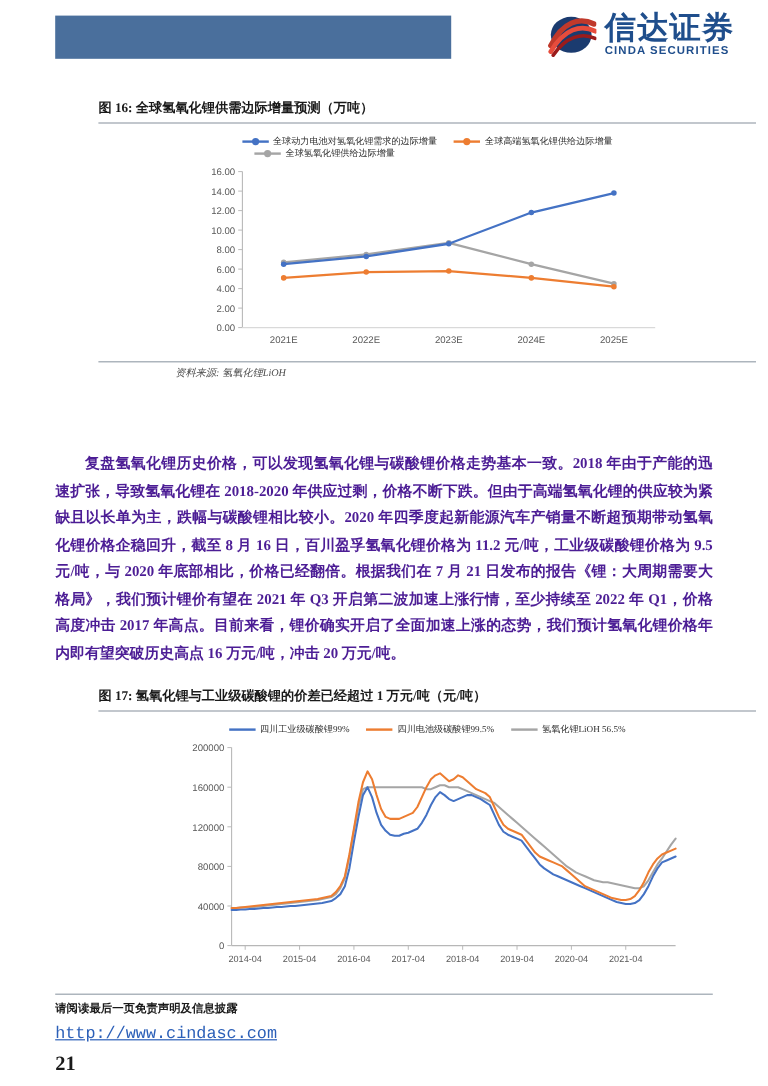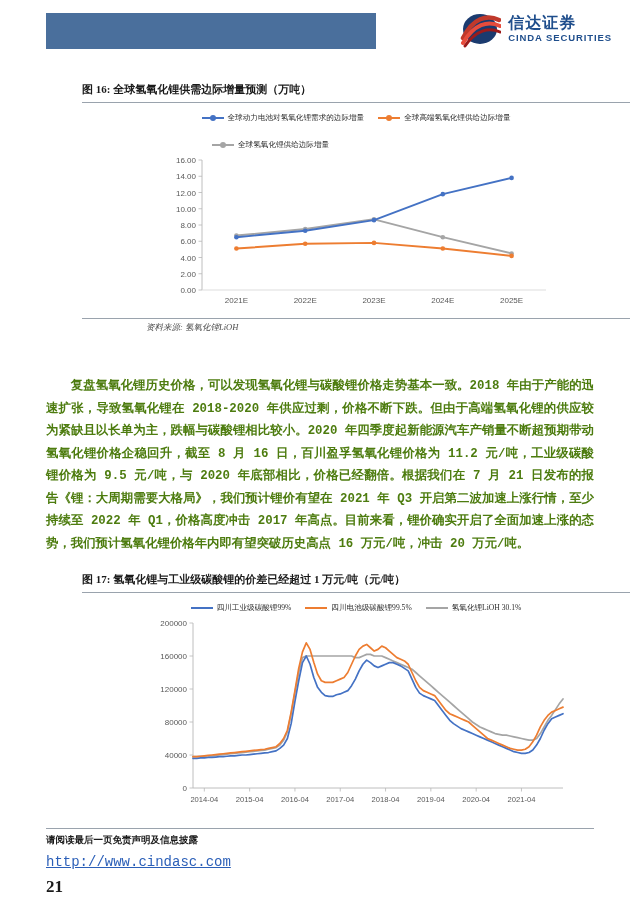--- a/index.html
+++ b/index.html
@@ -20,21 +20,21 @@
     background:#4a6f9c;
   }
   .logo-block {
     position:absolute; right:28px; top:8px;
     display:flex; align-items:center; gap:7px;
   }
   .logo-mark { width:42px; height:42px; position:relative; }
   .logo-text-wrap { line-height:1; }
   .logo-cn {
     font-family:"Liberation Sans", sans-serif;
-    font-size:16px; font-weight:bold; color:#1f4e8c;
+    font-size:26px; font-weight:bold; color:#1f4e8c;
     letter-spacing:1px;
   }
   .logo-en {
     font-family:"Liberation Sans", sans-serif;
     font-size:9.5px; font-weight:bold; color:#1f4e8c;
     letter-spacing:0.9px; margin-top:2px;
   }
 
   
   .figure { position:absolute; left:46px; width:548px;margin-left:36px; }
@@ -46,39 +46,39 @@
   .fig-rule { border-top:1px solid #9aa3ad; }
   .fig-rule-bottom { border-top:1px solid #9aa3ad; }
   .fig-body { padding:8px 0 4px 0; }
   .fig-source {
     font-family:"Liberation Serif", serif;
     font-size:8.5px; font-style:italic; color:#4c4c4c;
     padding:3px 0 0 64px;
   }
 
   
-  .legend { display:flex; flex-wrap:wrap; justify-content:center; gap:17px 14px;
+  .legend { display:flex; flex-wrap:wrap; justify-content:center; gap:0 14px;
             padding:2px 34px 4px 34px; }
   .legend-item { display:flex; align-items:center; gap:4px;
                  font-family:"Liberation Serif", serif; font-size:7.6px; color:#2d2d2d;
                  white-space:nowrap; }
   .legend-line { width:22px; height:2px; display:inline-block; position:relative; }
   .legend-line.dot::after {
     content:""; position:absolute; left:8px; top:-2px;
     width:6px; height:6px; border-radius:50%; background:inherit;
   }
 
   
   .chart-svg { display:block; margin:0 auto; }
 
   
   .body-text {
     position:absolute; left:46px; width:548px;
-    font-family:Liberation Mono, monospace;
-    font-size:12.4px; line-height:1.82; color:#4d7c0f;
+    font-family:Liberation Serif, serif;
+    font-size:12.4px; line-height:1.82; color:#4c1d95;
     text-align:justify; text-indent:2em;
     font-weight:bold;
   }
 
   
   .footer-rule { position:absolute; left:46px; top:828px; width:548px; border-top:1px solid #9aa3ad; }
   .footer {
     position:absolute; left:46px; top:834px; width:548px;
     display:flex; align-items:baseline; justify-content:flex-end; gap:7px;
     font-family:"Liberation Serif", serif; font-size:9.5px; color:#1a1a1a;
@@ -194,21 +194,21 @@
       <div class="legend-item">
         <span class="legend-line" style="background:#4472c4;"></span>
         <span>四川工业级碳酸锂99%</span>
       </div>
       <div class="legend-item">
         <span class="legend-line" style="background:#ed7d31;"></span>
         <span>四川电池级碳酸锂99.5%</span>
       </div>
       <div class="legend-item">
         <span class="legend-line" style="background:#a5a5a5;"></span>
-        <span>氢氧化锂LiOH 30.1%</span>
+        <span>氢氧化锂LiOH 56.5%</span>
       </div>
     </div>
     <svg class="chart-svg" id="chart17" width="430" height="195" viewBox="0 0 430 195">
         <text x="46" y="174.2" text-anchor="end" font-size="8" fill="#595959">0</text>
         <line x1="48.5" y1="171" x2="52" y2="171" stroke="#b7b7b7" stroke-width="0.8"></line>
         <text x="46" y="141.2" text-anchor="end" font-size="8" fill="#595959">40000</text>
         <line x1="48.5" y1="138" x2="52" y2="138" stroke="#b7b7b7" stroke-width="0.8"></line>
         <text x="46" y="108.2" text-anchor="end" font-size="8" fill="#595959">80000</text>
         <line x1="48.5" y1="105" x2="52" y2="105" stroke="#b7b7b7" stroke-width="0.8"></line>
         <text x="46" y="75.2" text-anchor="end" font-size="8" fill="#595959">120000</text>

